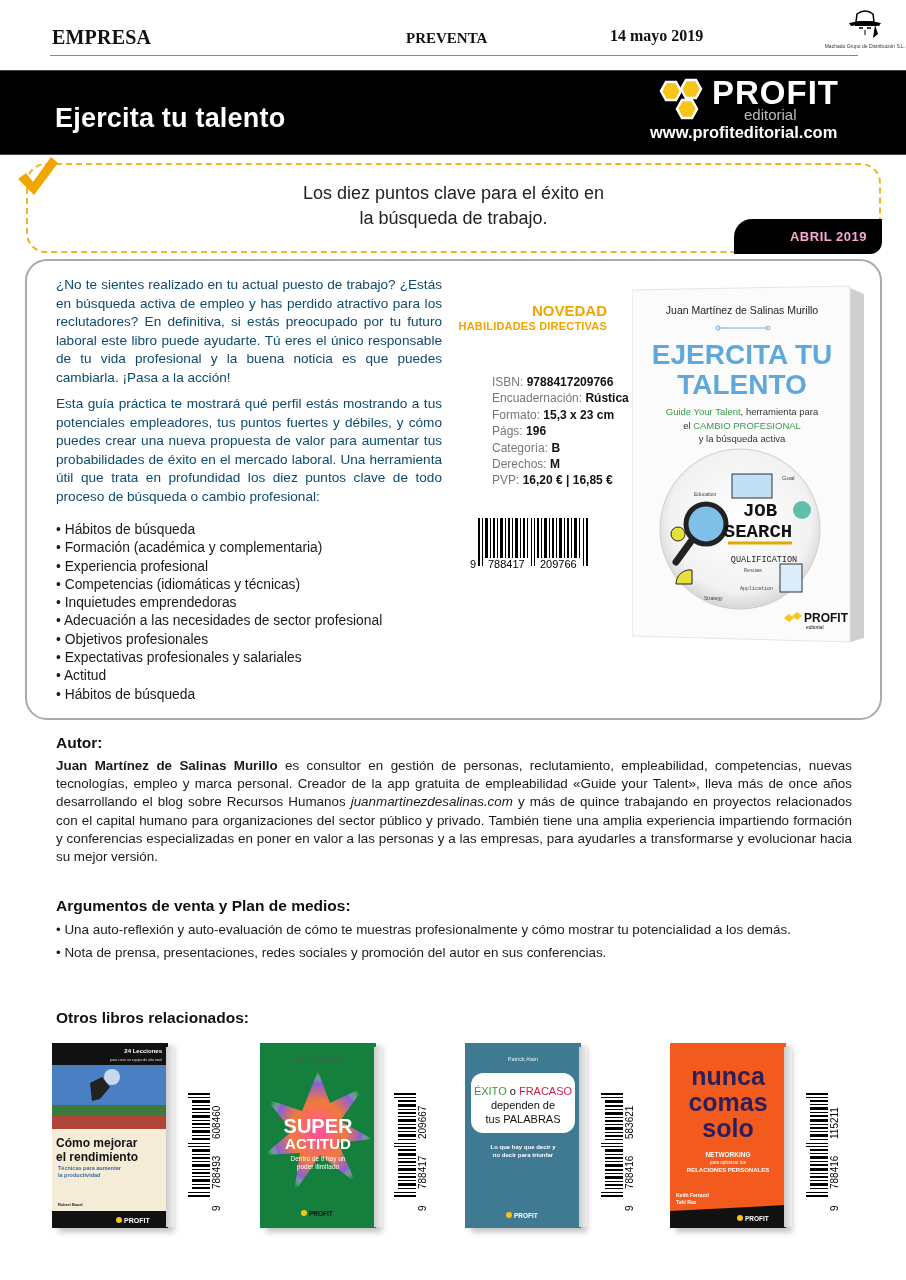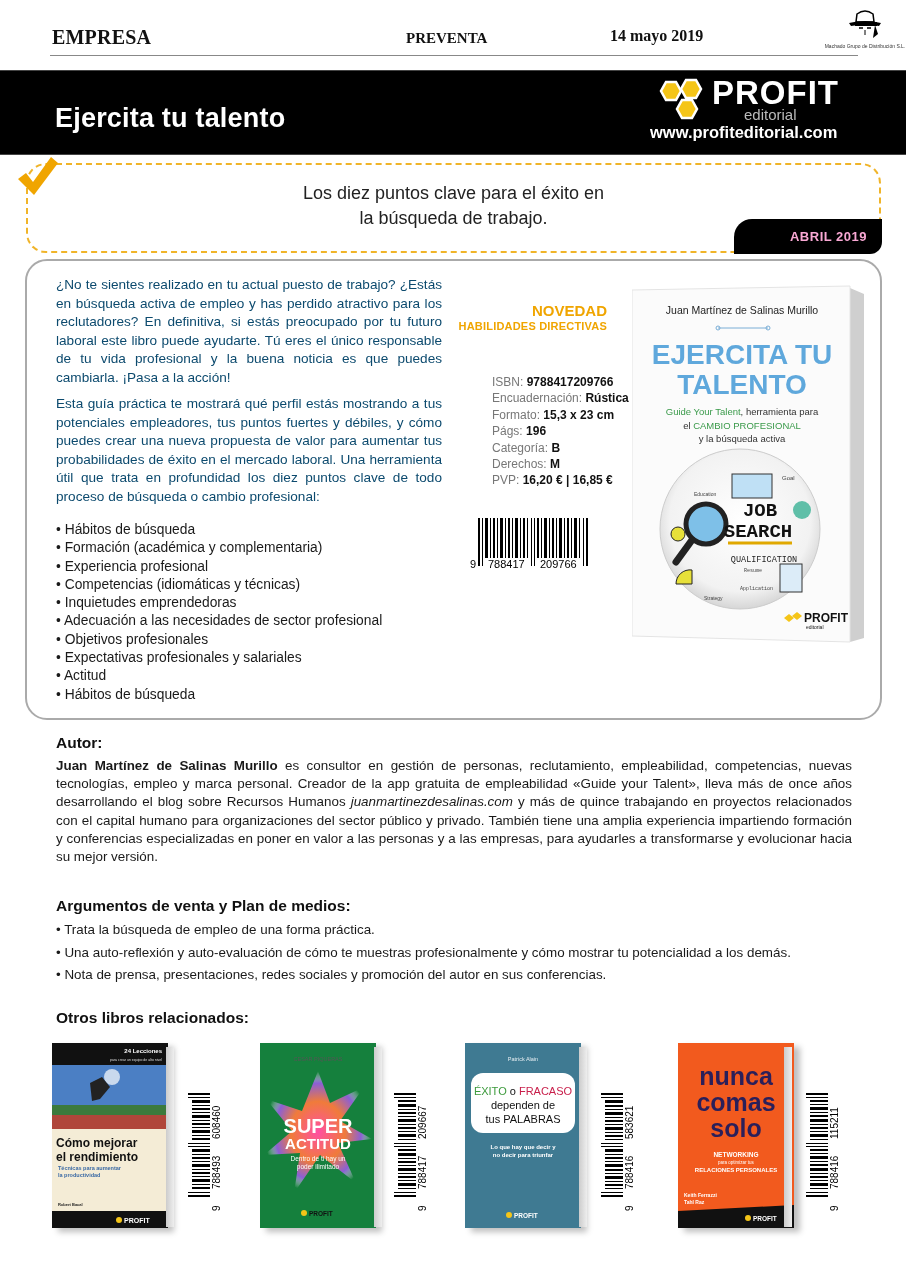--- a/index.html
+++ b/index.html
@@ -230,21 +230,20 @@
   </svg>
 </div>
 
 <div class="section-h" style="top:734px;">Autor:</div>
 <div class="author-text">
   <b>Juan Martínez de Salinas Murillo</b><span> es consultor en gestión de personas, reclutamiento, empleabilidad, competencias, nuevas tecnologías, empleo y marca personal. Creador de la app gratuita de empleabilidad «Guide your Talent», lleva más de once años desarrollando el blog sobre Recursos Humanos </span><i>juanmartinezdesalinas.com</i><span> y más de quince trabajando en proyectos relacionados con el capital humano para organizaciones del sector público y privado. También tiene una amplia experiencia impartiendo formación y conferencias especializadas en poner en valor a las personas y a las empresas, para ayudarles a transformarse y evolucionar hacia su mejor versión.</span>
 </div>
 
 <div class="section-h" style="top:897px;">Argumentos de venta y Plan de medios:</div>
 <ul class="selling">
-  <li>Trata la búsqueda de empleo de una forma práctica.</li>
   <li>Una auto-reflexión y auto-evaluación de cómo te muestras profesionalmente y cómo mostrar tu potencialidad a los demás.</li>
   <li>Nota de prensa, presentaciones, redes sociales y promoción del autor en sus conferencias.</li>
 </ul>
 
 <div class="section-h" style="top:1009px;">Otros libros relacionados:</div>
 
 <div class="related" style="left:52px;">
   <div class="book" style="left:0; background:#f4ecd6;">
     <svg width="116" height="185" viewBox="0 0 116 185">
       <rect x="0" y="0" width="116" height="22" fill="#111"></rect>
@@ -417,21 +416,21 @@
     </g>
     <g transform="rotate(-90)" font-size="10" font-family="Liberation Sans, sans-serif">
       <text x="-128" y="32">9</text>
       <text x="-106" y="32">788416</text>
       <text x="-56" y="32">583621</text>
     </g>
   </svg>
 </div>
 
 <div class="related" style="left:670px;">
-  <div class="book" style="left:8px; background:#eab308;">
+  <div class="book" style="left:0; background:#eab308;">
     <svg width="116" height="185" viewBox="0 0 116 185">
       <rect x="0" y="0" width="116" height="185" fill="#f25a1e"></rect>
       <text x="58" y="42" text-anchor="middle" font-size="25" font-weight="bold" fill="#2a1f5a" font-family="Liberation Sans, sans-serif">nunca</text>
       <text x="58" y="68" text-anchor="middle" font-size="25" font-weight="bold" fill="#2a1f5a" font-family="Liberation Sans, sans-serif">comas</text>
       <text x="58" y="94" text-anchor="middle" font-size="25" font-weight="bold" fill="#2a1f5a" font-family="Liberation Sans, sans-serif">solo</text>
       <text x="58" y="114" text-anchor="middle" font-size="6.5" font-weight="bold" fill="#fff" font-family="Liberation Sans, sans-serif">NETWORKING</text>
       <text x="58" y="121" text-anchor="middle" font-size="4.5" fill="#fff" font-family="Liberation Sans, sans-serif">para optimizar tus</text>
       <text x="58" y="129" text-anchor="middle" font-size="6" font-weight="bold" fill="#fff" font-family="Liberation Sans, sans-serif">RELACIONES PERSONALES</text>
       <text x="6" y="154" font-size="5" font-weight="bold" fill="#fff" font-family="Liberation Sans, sans-serif">Keith Ferrazzi</text>
       <text x="6" y="161" font-size="5" font-weight="bold" fill="#fff" font-family="Liberation Sans, sans-serif">Tahl Raz</text>

